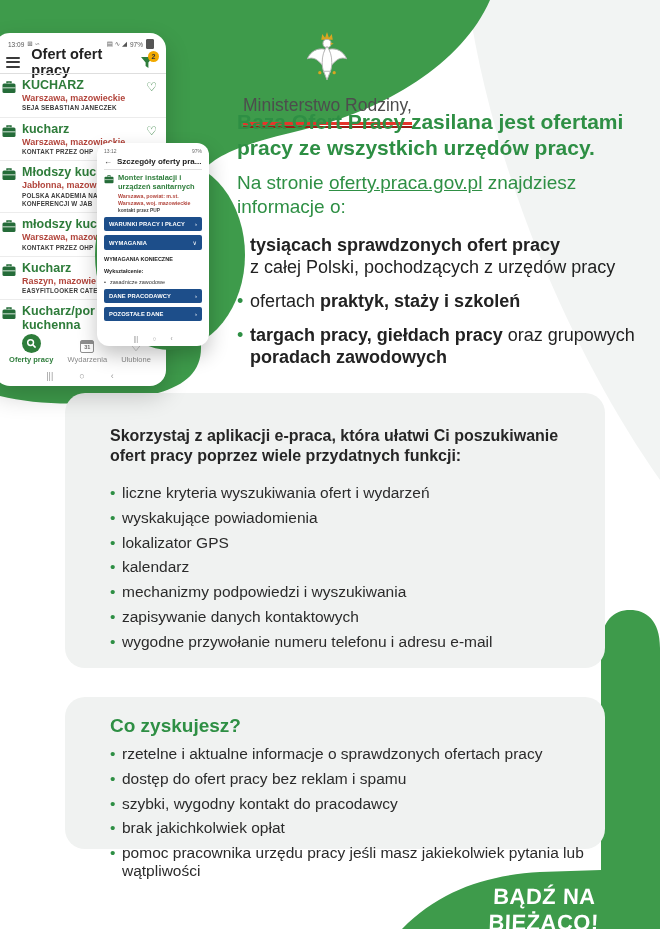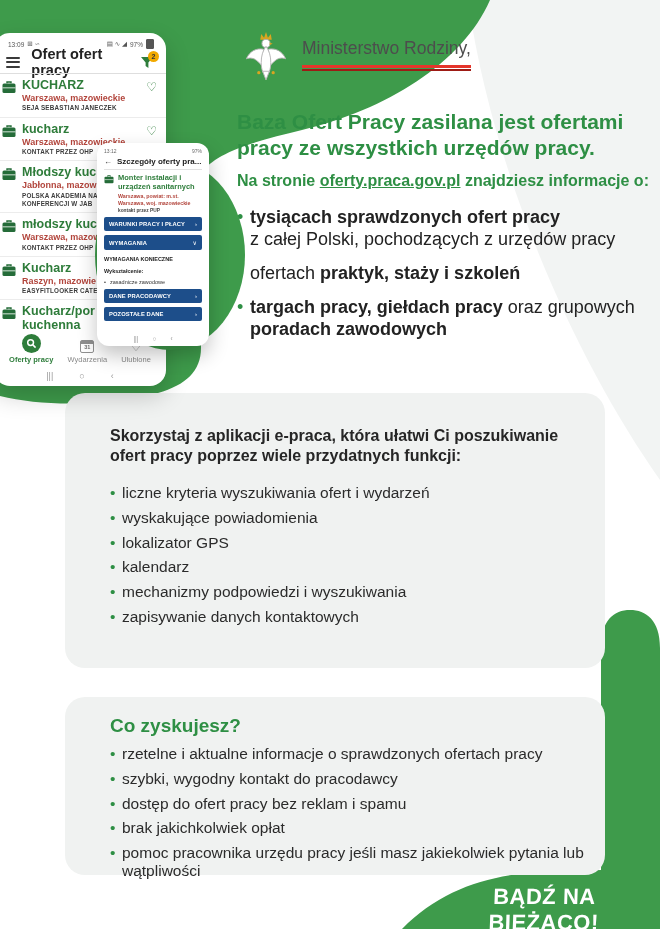--- a/index.html
+++ b/index.html
@@ -9,40 +9,40 @@
   svg{display:block;}
   .b{font-weight:700;}
 
   
   #bg-shapes{left:0;top:0;width:660px;height:929px;z-index:0;pointer-events:none;}
   #blobA{left:0;top:0;width:660px;height:430px;z-index:1;pointer-events:none;}
   #green-ellipse{left:95px;top:160px;width:150px;height:190px;border-radius:50%;
                  background:#3e9b4b;z-index:4;}
 
   
-  #logo-block{left:243px;top:27px;display:flex;gap:13px;align-items:center;z-index:2;}
+  #logo-block{left:243px;top:27px;display:flex;gap:13px;align-items:center;z-index:2;flex-direction:column;}
   .min-lines{display:flex;flex-direction:column;}
   .min-line{font-size:17.5px;color:#4d4d4d;line-height:1.28;}
   .red-rule-a{height:3px;background:#e5352b;margin-top:6px;}
   .red-rule-b{height:2px;background:#9e1b15;margin-top:1px;}
 
   
   #intro{left:237px;top:109px;width:414px;z-index:2;}
   .h1{font-size:21px;font-weight:700;color:#2e8f44;line-height:1.26;}
-  .h2{font-size:16px;font-weight:700;color:#2e8f44;line-height:1.26;margin-top:9px;}
+  .h2{font-size:19px;font-weight:400;color:#2e8f44;line-height:1.26;margin-top:9px;}
   .glink{text-decoration:underline;cursor:pointer;}
   ul.dots{list-style:none;margin:16px 0 0;padding:0;}
   ul.dots li{position:relative;padding-left:13px;margin-bottom:12px;
              font-size:18px;color:#222;line-height:1.22;}
   ul.dots li::before{content:"\2022";position:absolute;left:0;top:0;color:#2e8f44;}
 
   
   .graybox{background:#f0f2f1;border-radius:20px;z-index:2;}
   #boxA{left:65px;top:393px;width:540px;height:275px;padding:24px 0 0 45px;box-sizing:border-box;}
-  #boxB{left:65px;top:697px;width:540px;height:178px;padding:18px 0 0 45px;box-sizing:border-box;}
+  #boxB{left:65px;top:697px;width:540px;height:152px;padding:18px 0 0 45px;box-sizing:border-box;}
   .box-title{font-size:19px;font-weight:700;color:#2e8f44;}
   .box-intro{font-size:16px;font-weight:600;color:#262626;width:460px;line-height:1.25;margin-top:9px;}
   ul.boxlist{list-style:none;margin:18px 0 0;padding:0;width:480px;}
   ul.boxlist li{position:relative;padding-left:12px;margin-bottom:7px;
                 font-size:15.5px;color:#2b2b2b;line-height:1.15;}
   ul.boxlist li::before{content:"\2022";position:absolute;left:0;top:0;color:#2e8f44;}
   #boxB ul.boxlist{margin-top:8px;}
 
   
   #ribbon-text{left:436px;top:884px;width:216px;text-align:center;color:#fff;
@@ -341,29 +341,30 @@
 
   <div id="boxA" class="abs graybox">
     <div class="box-intro">Skorzystaj z aplikacji e-praca, która ułatwi Ci poszukiwanie ofert pracy poprzez wiele przydatnych funkcji:</div>
     <ul class="boxlist">
       <li>liczne kryteria wyszukiwania ofert i wydarzeń</li>
       <li>wyskakujące powiadomienia</li>
       <li>lokalizator GPS</li>
       <li>kalendarz</li>
       <li>mechanizmy podpowiedzi i wyszukiwania</li>
       <li>zapisywanie danych kontaktowych</li>
+      <li>wygodne przywołanie numeru telefonu i adresu e-mail</li>
     </ul>
   </div>
 
   <div id="boxB" class="abs graybox">
     <div class="box-title">Co zyskujesz?</div>
     <ul class="boxlist">
       <li>rzetelne i aktualne informacje o sprawdzonych ofertach pracy</li>
+      <li>dostęp do ofert pracy bez reklam i spamu</li>
       <li>szybki, wygodny kontakt do pracodawcy</li>
-      <li>dostęp do ofert pracy bez reklam i spamu</li>
       <li>brak jakichkolwiek opłat</li>
       <li>pomoc pracownika urzędu pracy jeśli masz jakiekolwiek pytania lub wątpliwości</li>
     </ul>
   </div>
 
   <div id="ribbon-text" class="abs">BĄDŹ NA BIEŻĄCO!</div>
 
 </div>
 
 </body></html>

